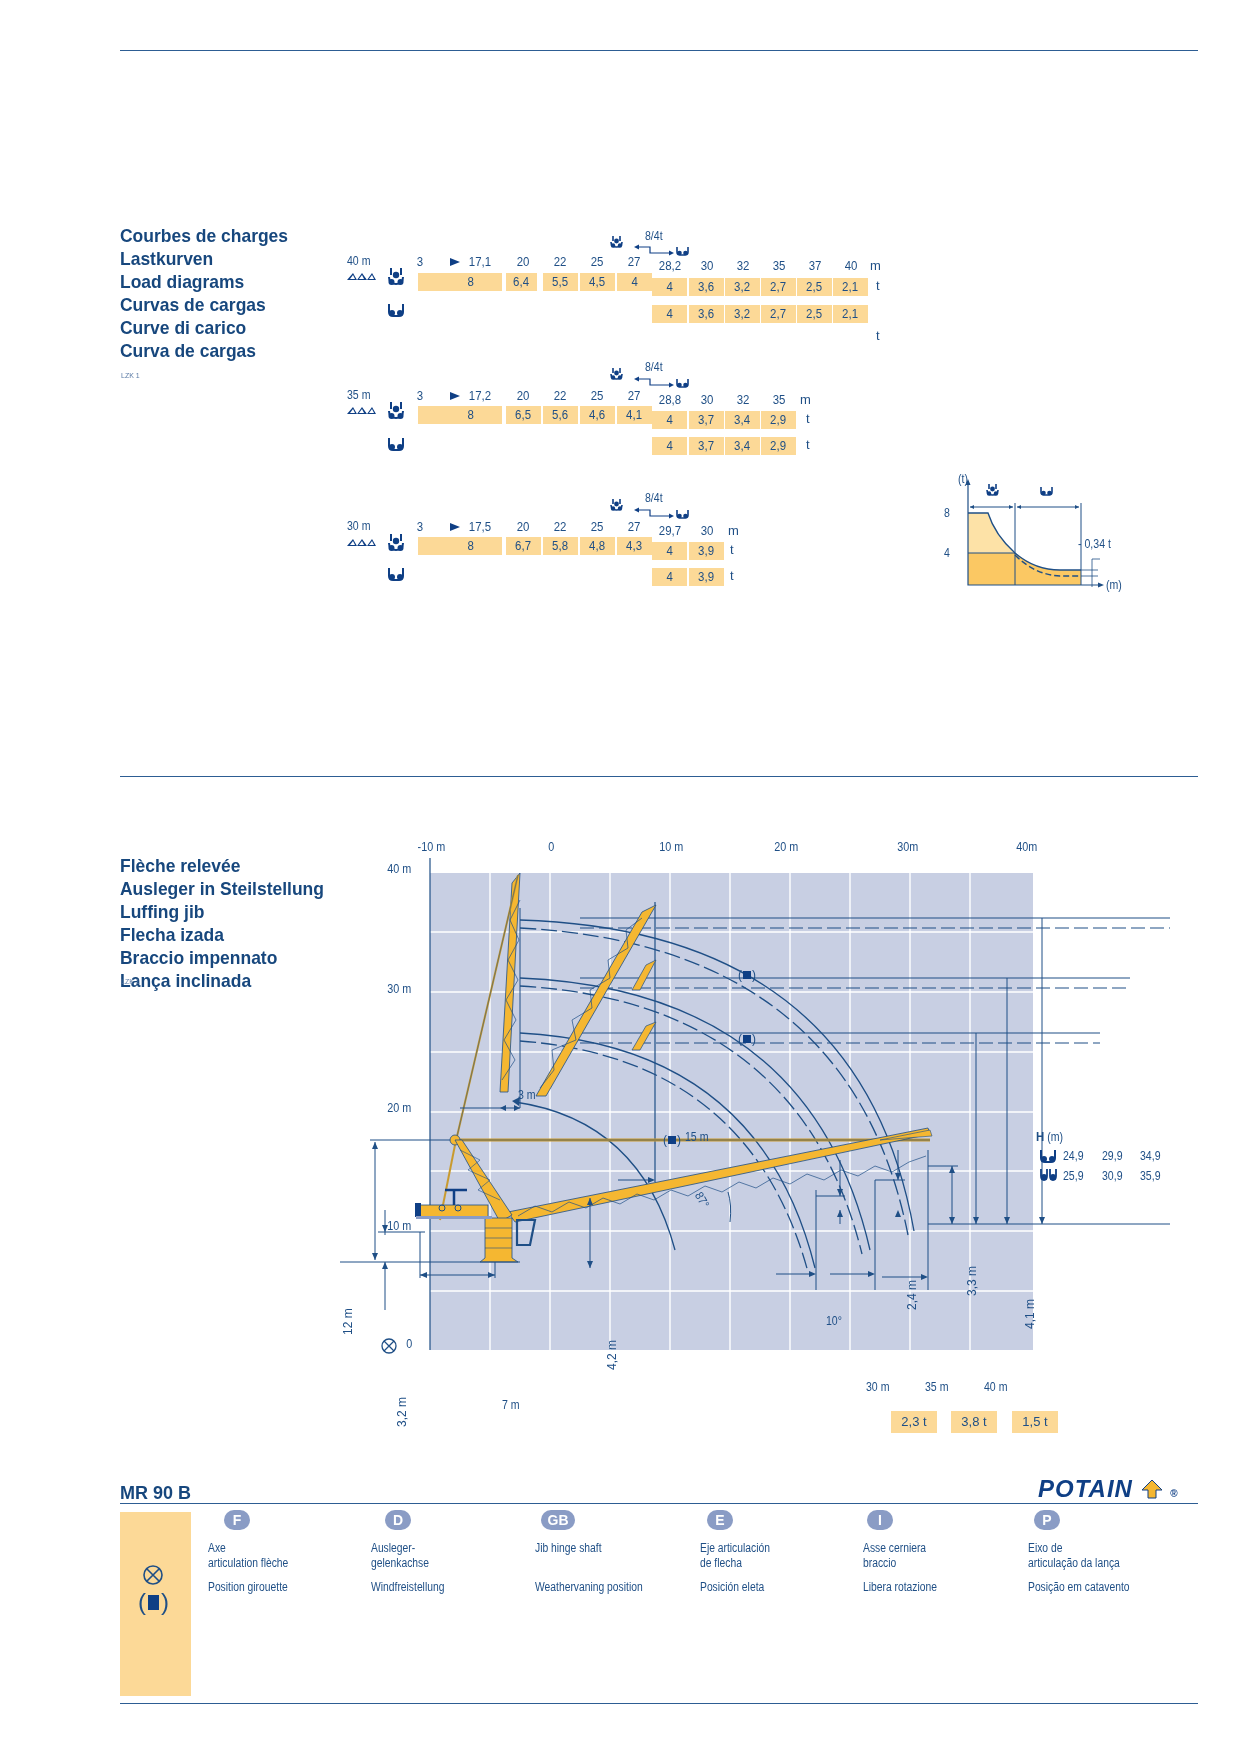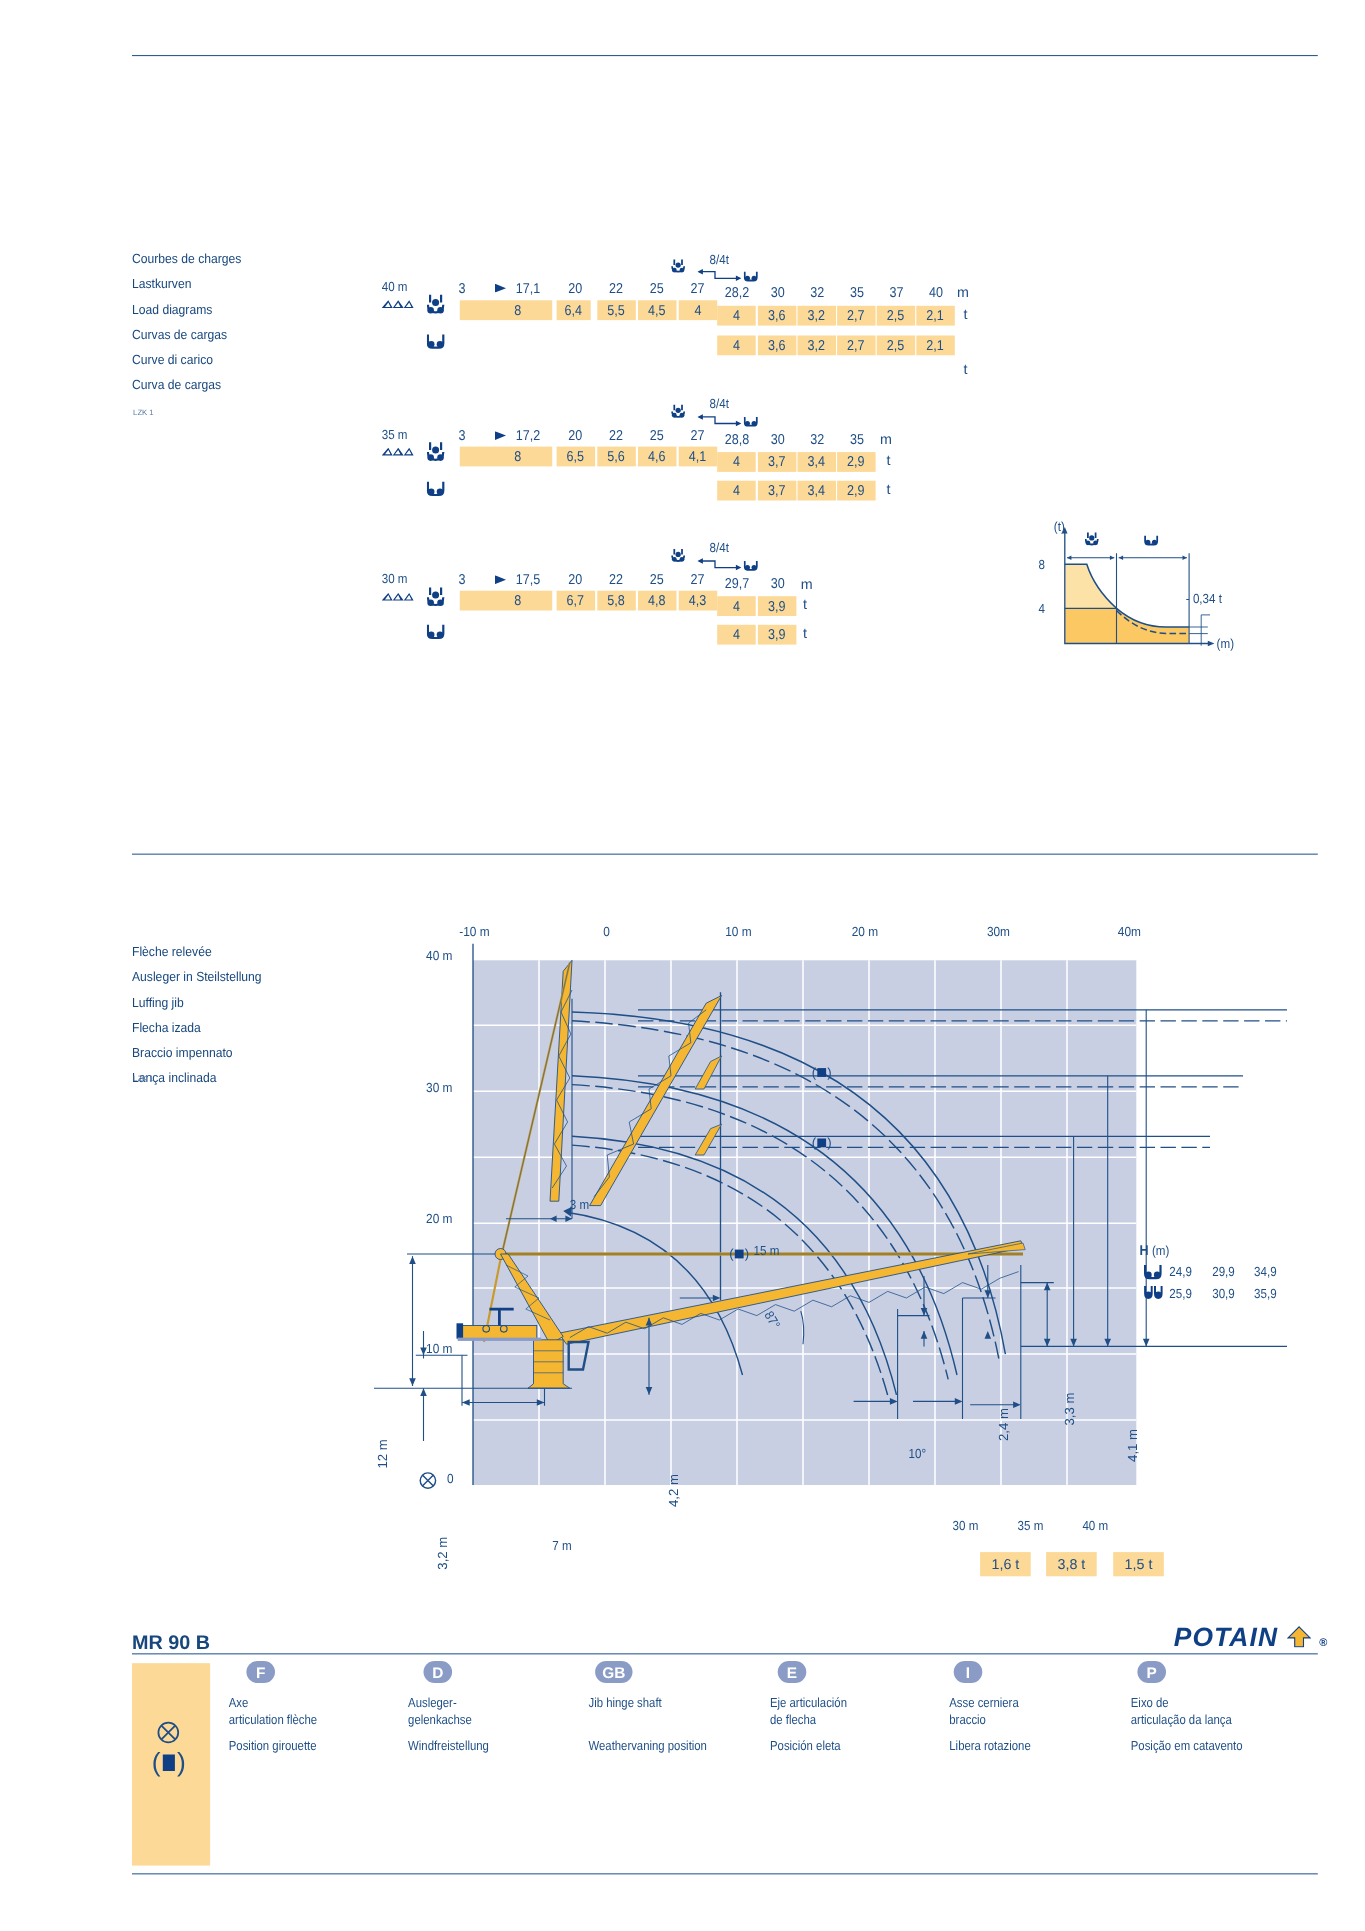--- a/index.html
+++ b/index.html
@@ -1,35 +1,35 @@
 <!DOCTYPE html>
 <html><head>
 <meta charset="utf-8">
 <style>
   html, body { margin: 0; padding: 0; background: #ffffff; }
   body { width: 1241px; height: 1755px; position: relative; overflow: hidden;
          font-family: "Liberation Sans", sans-serif; color: #1f4f86; }
   .hr { position: absolute; left: 120px; width: 1078px; height: 1px; background: #2d5d93; }
-  .section-title { position: absolute; left: 120px; font-weight: normal; font-size: 12px; line-height: 23px; color: #17477d; }
+  .section-title { position: absolute; left: 120px; font-weight: bold; font-size: 19px; line-height: 23px; color: #17477d; }
   .section-title div { white-space: nowrap; transform: scaleX(0.92); transform-origin: left; }
   .code { position: absolute; left: 121px; font-size: 7px; color: #5a7aa5; }
   .abs { position: absolute; }
   .num { position: absolute; font-size: 13px; color: #1f4f86; text-align: center; transform: scaleX(0.88); }
   .cell { position: absolute; height: 18px; background: #fcd997; font-size: 13px; color: #1f4f86;
           text-align: center; line-height: 18px; }
   .cell span { display: inline-block; transform: scaleX(0.88); }
   .unit { position: absolute; font-size: 13px; color: #1f4f86; }
   .lbl { position: absolute; font-size: 12px; color: #1f4f86; white-space: nowrap; transform: scaleX(0.88); transform-origin: left; }
   .legend-circle { position: absolute; width: 26px; height: 20px; border-radius: 10px; background: #8a9cc5;
                    color: #fff; font-size: 14px; font-weight: bold; text-align: center; line-height: 20px; }
   .legend-text { position: absolute; font-size: 12px; line-height: 15px; color: #1f4f86; white-space: nowrap;
                  transform: scaleX(0.86); transform-origin: left; }
   .model { position: absolute; left: 120px; top: 1483px; font-size: 18px; font-weight: bold; color: #17477d; }
   .logo { position: absolute; left: 1038px; top: 1475px; font-size: 24px; font-weight: bold; font-style: italic;
-          color: #0f3f85; letter-spacing: 1px; font-family: "Liberation Sans", sans-serif; margin-left: 29px; }
+          color: #0f3f85; letter-spacing: 1px; font-family: "Liberation Sans", sans-serif; }
   .tick { position: absolute; font-size: 12px; color: #1f4f86; white-space: nowrap; transform: scaleX(0.9); }
   .weight-box { position: absolute; width: 46px; height: 22px; background: #fcd997; font-size: 13px; color: #1f4f86;
                 text-align: center; line-height: 22px; }
 </style>
 </head>
 <body>
 
 <div class="hr" style="top:50px;"></div>
 <div class="hr" style="top:776px;"></div>
 <div class="hr" style="top:1503px;"></div>
@@ -510,21 +510,21 @@
   </svg>
   <div class="lbl" style="left:1063px;top:1169px;">25,9</div>
   <div class="lbl" style="left:1102px;top:1169px;">30,9</div>
   <div class="lbl" style="left:1140px;top:1169px;">35,9</div>
 </div>
 
 <div>
   <div class="lbl" style="left:866px;top:1380px;">30 m</div>
   <div class="lbl" style="left:925px;top:1380px;">35 m</div>
   <div class="lbl" style="left:984px;top:1380px;">40 m</div>
-  <div class="weight-box" style="left:891px;top:1411px;">1,6 t</div>
+  <div class="weight-box" style="left:891px;top:1411px;">2,3 t</div>
   <div class="weight-box" style="left:951px;top:1411px;">3,8 t</div>
   <div class="weight-box" style="left:1012px;top:1411px;">1,5 t</div>
 </div>
 
 <div class="model">MR 90 B</div>
 <div class="logo">
   <span>POTAIN</span>
   <svg width="22" height="20" style="vertical-align:-2px;">
     <path d="M11 1 L21 11 H15 V19 H7 V11 H1 Z" fill="#f5b731" stroke="#0f3f85" stroke-width="1"></path>
   </svg>

